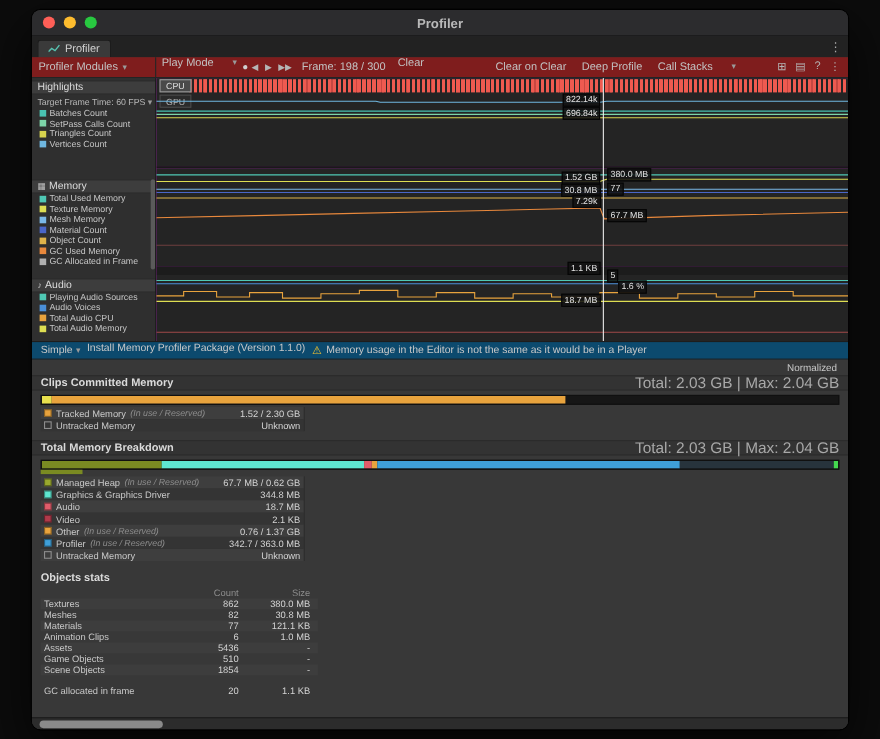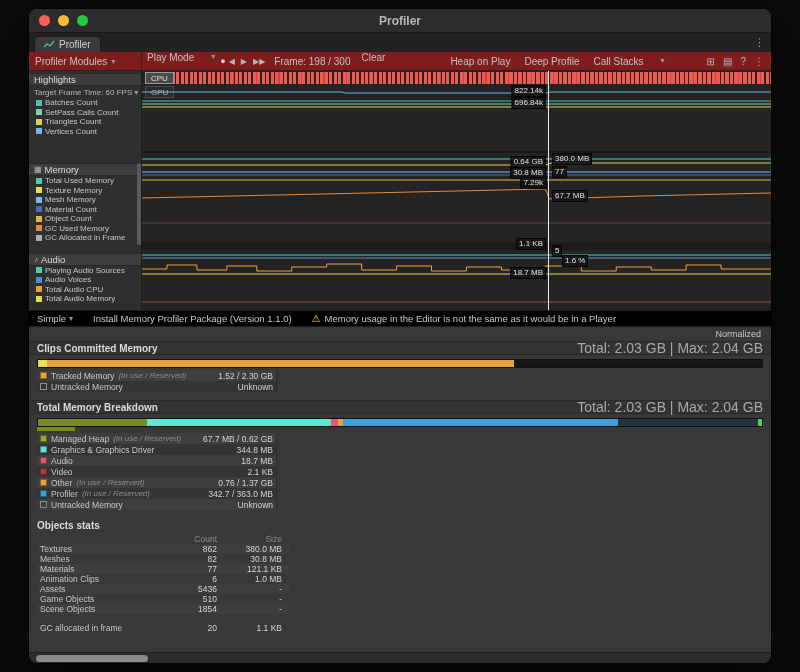--- a/index.html
+++ b/index.html
@@ -71,22 +71,22 @@
   .chip { position:absolute; font-size:8px; height:12px; line-height:11px; padding:0 5px; color:#e0e0e0; }
   .chip-cpu { left:3px; top:1px; background:#4a4a4a; border:1px solid #9a9a9a; }
   .chip-gpu { left:3px; top:15px; background:#2b2b2b; border:1px solid #4a4a4a; color:#b5b5b5; }
   .lines { position:absolute; left:0; top:0; width:100%; height:100%; }
   .playhead { position:absolute; left:406px; top:0; bottom:0; width:1px; background:#ececec; z-index:5; }
   .mk { position:absolute; z-index:6; background:rgba(18,18,18,.88); border:1px solid #050505;
     padding:0 2px; font-size:8px; line-height:10px; color:#e2e2e2; white-space:nowrap; }
   .mk.l { left:404px; transform:translateX(-100%); }
   .mk.r { left:410px; }
   
-  .subbar { height:17px; flex:none; background:#000000; border-top:1px solid #1d1d1d;
-    border-bottom:1px solid #1d1d1d; display:flex; align-items:center; gap:20px;
+  .subbar { height:17px; flex:none; background:#0c4a6e; border-top:1px solid #1d1d1d;
+    border-bottom:1px solid #1d1d1d; display:flex; gap:6px;
     padding-left:8px; font-size:9.5px; color:#c8c8c8; }
   .subdd { display:flex; align-items:center; gap:3px; }
   .warn { display:flex; align-items:center; gap:4px; }
   .warn-ic { color:#f0c030; font-size:10px; }
   
   .details { flex:1; position:relative; background:#383838; overflow:hidden; font-size:9px; }
   .normrow { height:14px; display:flex; justify-content:flex-end; align-items:center;
     padding-right:10px; color:#c8c8c8; font-size:9px; }
   .sec-h { height:14px; background:#333333; border-top:1px solid #2b2b2b; border-bottom:1px solid #2b2b2b;
     display:flex; align-items:center; justify-content:space-between; padding:0 8px; }
@@ -153,21 +153,21 @@
       <span>Play Mode</span>
       <span class="dd">▾</span>
     </div>
     <span class="rec">●</span>
     <span class="tr-ic">◀</span>
     <span class="tr-ic">▶</span>
     <span class="tr-ic">▶▶</span>
     <span class="frame">Frame: 198 / 300</span>
     <span class="tbtn">Clear</span>
     <div class="mid">
-      <span>Heap on Play</span>
+      <span>Clear on Clear</span>
       <span>Deep Profile</span>
       <span class="tbtn" style="padding:0">
         <span>Call Stacks</span>
         <span class="dd">▾</span>
       </span>
     </div>
     <div class="ticons">
       <span>⊞</span>
       <span>▤</span>
       <span>?</span>
@@ -288,21 +288,21 @@
         <polyline points="0,187 630,187" fill="none" stroke="#4a8fd8" stroke-width="1" vector-effect="non-scaling-stroke"></polyline>
         <polyline points="0,198 25,198 25,194 55,194 55,199 85,199 85,195 115,195 115,200 150,200 150,196 185,196 185,193 220,193 220,199 255,199 255,195 290,195 290,200 325,200 325,196 360,196 360,199 404,199 404,195 440,195 440,200 475,200 475,196 510,196 510,199 545,199 545,194 580,194 580,198 630,198" fill="none" stroke="#e8a33d" stroke-width="1" vector-effect="non-scaling-stroke"></polyline>
         <polyline points="0,203 630,203" fill="none" stroke="#dede52" stroke-width="1" vector-effect="non-scaling-stroke"></polyline>
         <polyline points="0,231 630,231" fill="none" stroke="#a04848" stroke-width="1" vector-effect="non-scaling-stroke"></polyline>
       </svg>
 
       <div class="playhead"></div>
 
       <div class="mk l" style="top:14px">822.14k</div>
       <div class="mk l" style="top:26px">696.84k</div>
-      <div class="mk l" style="top:85px">0.64 GB</div>
+      <div class="mk l" style="top:85px">1.52 GB</div>
       <div class="mk l" style="top:96px">30.8 MB</div>
       <div class="mk l" style="top:106px">7.29k</div>
       <div class="mk l" style="top:167px">1.1 KB</div>
       <div class="mk l" style="top:196px">18.7 MB</div>
       <div class="mk r" style="top:82px">380.0 MB</div>
       <div class="mk r" style="top:95px">77</div>
       <div class="mk r" style="top:119px">67.7 MB</div>
       <div class="mk r" style="top:174px">5</div>
       <div class="mk r" style="top:184px;left:420px">1.6 %</div>
     </div>

